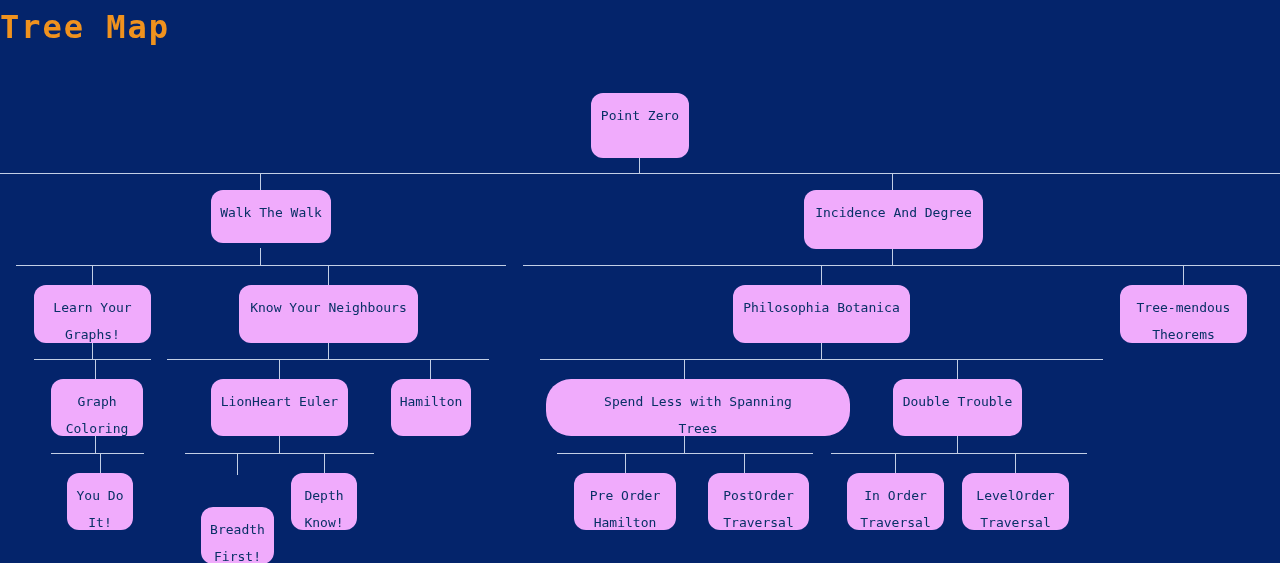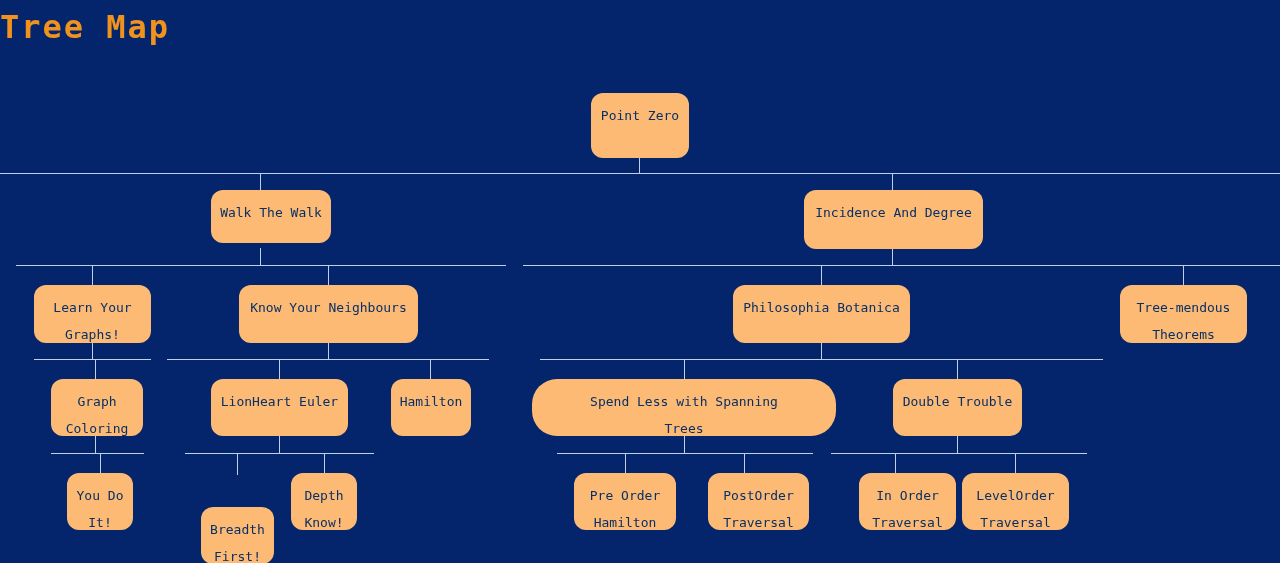--- a/index.html
+++ b/index.html
@@ -37,21 +37,21 @@
   .line {
     position: absolute;
     background: #c3cfe6;
   }
   .hline { height: 1px; }
   .vline { width: 1px; }
 
   
   .node {
     position: absolute;
-    background: #fdba74;
+    background: #f0abfc;
     border-radius: 12px;
     color: #083066;
     font-size: 13px;
     font-family: "DejaVu Sans Mono", "Liberation Mono", monospace;
     text-align: center;
     box-sizing: border-box;
     padding-top: 9px;
     line-height: 27px;
     white-space: pre-line;
     overflow: hidden;
@@ -124,32 +124,32 @@
 Graphs!</div>
   <div class="node" style="left:239px; top:285px; width:179px; height:58px;">Know Your Neighbours</div>
   <div class="node" style="left:733px; top:285px; width:177px; height:58px;">Philosophia Botanica</div>
   <div class="node" style="left:1120px; top:285px; width:127px; height:58px;">Tree-mendous
 Theorems</div>
 
   <div class="node" style="left:51px; top:379px; width:92px; height:57px;">Graph
 Coloring</div>
   <div class="node" style="left:211px; top:379px; width:137px; height:57px;">LionHeart Euler</div>
   <div class="node" style="left:391px; top:379px; width:80px; height:57px;">Hamilton</div>
-  <div class="node" style="left:532px; top:379px; width:304px; height:57px;border-radius:25px;">Spend Less with Spanning
+  <div class="node" style="left:546px; top:379px; width:304px; height:57px;border-radius:25px;">Spend Less with Spanning
 Trees</div>
   <div class="node" style="left:893px; top:379px; width:129px; height:57px;">Double Trouble</div>
 
   <div class="node" style="left:67px; top:473px; width:66px; height:57px;">You Do
 It!</div>
   <div class="node" style="left:201px; top:473px; width:73px; height:57px;margin-top:34px;">Breadth
 First!</div>
   <div class="node" style="left:291px; top:473px; width:66px; height:57px;">Depth
 Know!</div>
   <div class="node" style="left:574px; top:473px; width:102px; height:57px;">Pre Order
 Hamilton</div>
   <div class="node" style="left:694px; top:473px; width:101px; height:57px;margin-left:14px;">PostOrder
 Traversal</div>
-  <div class="node" style="left:847px; top:473px; width:97px; height:57px;margin-left:12px;">In Order
+  <div class="node" style="left:847px; top:473px; width:97px; height:57px;">In Order
 Traversal</div>
   <div class="node" style="left:962px; top:473px; width:107px; height:57px;">LevelOrder
 Traversal</div>
 
 </div>
 
 </body></html>

